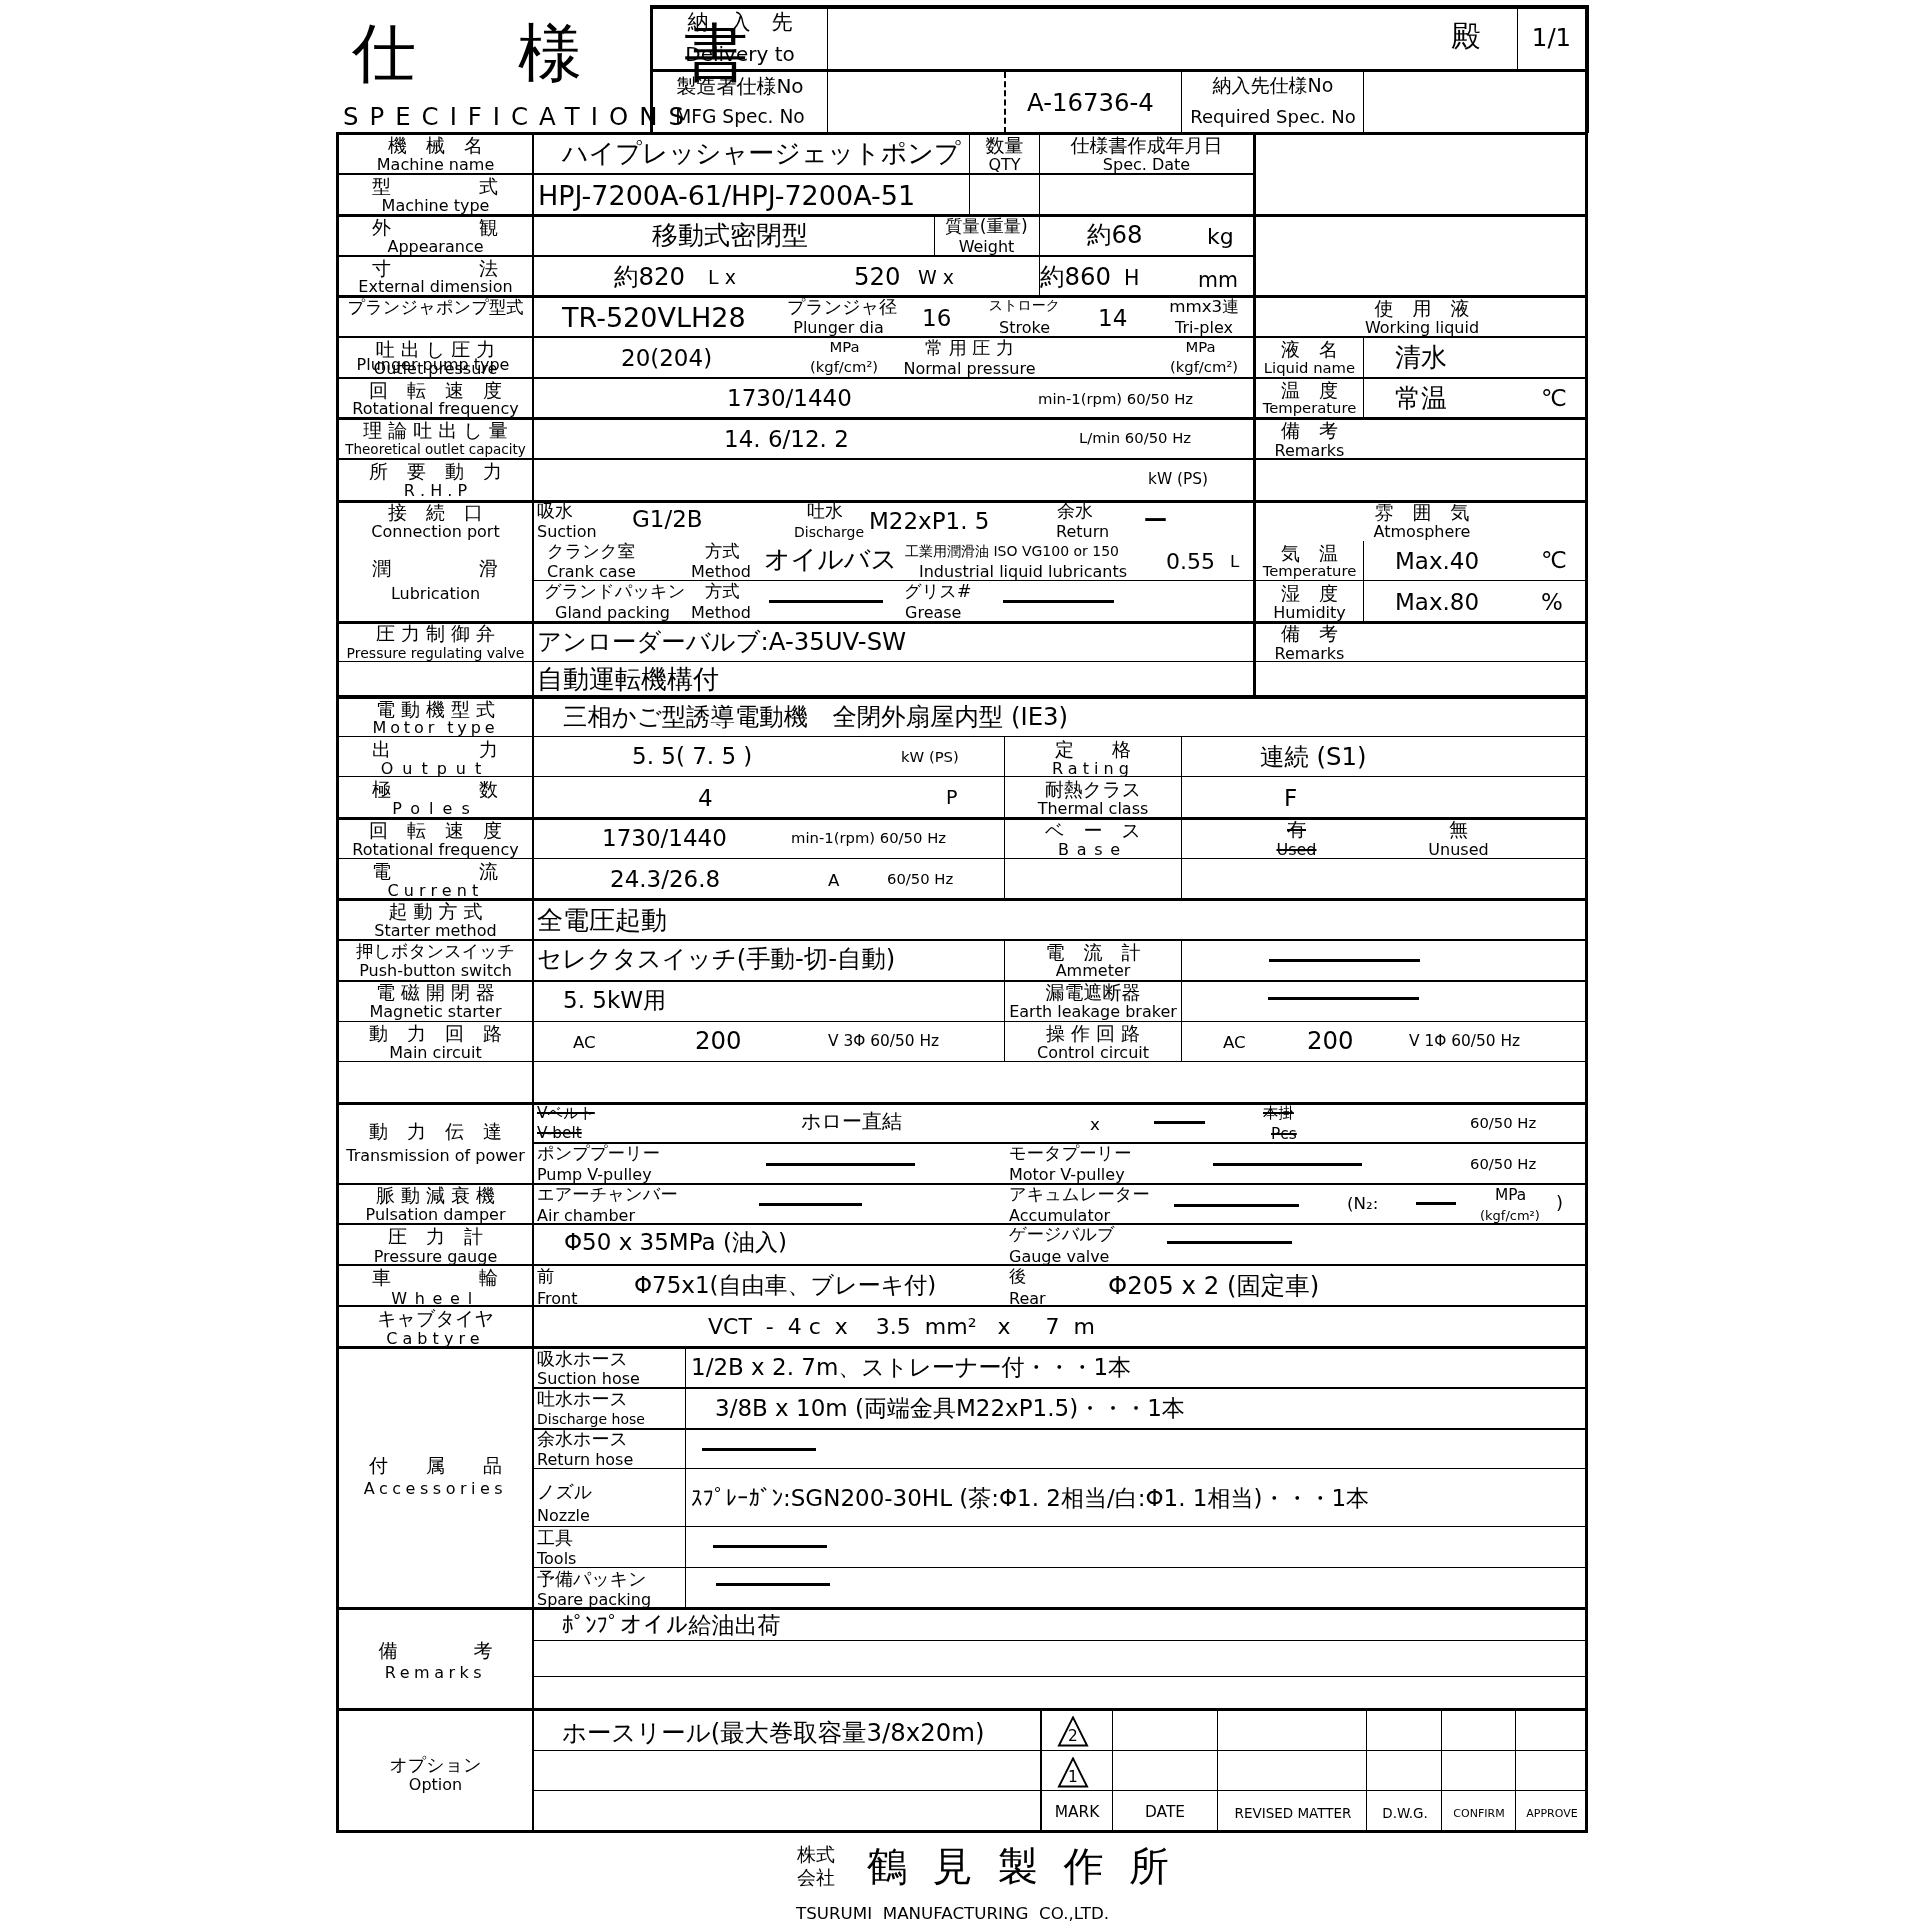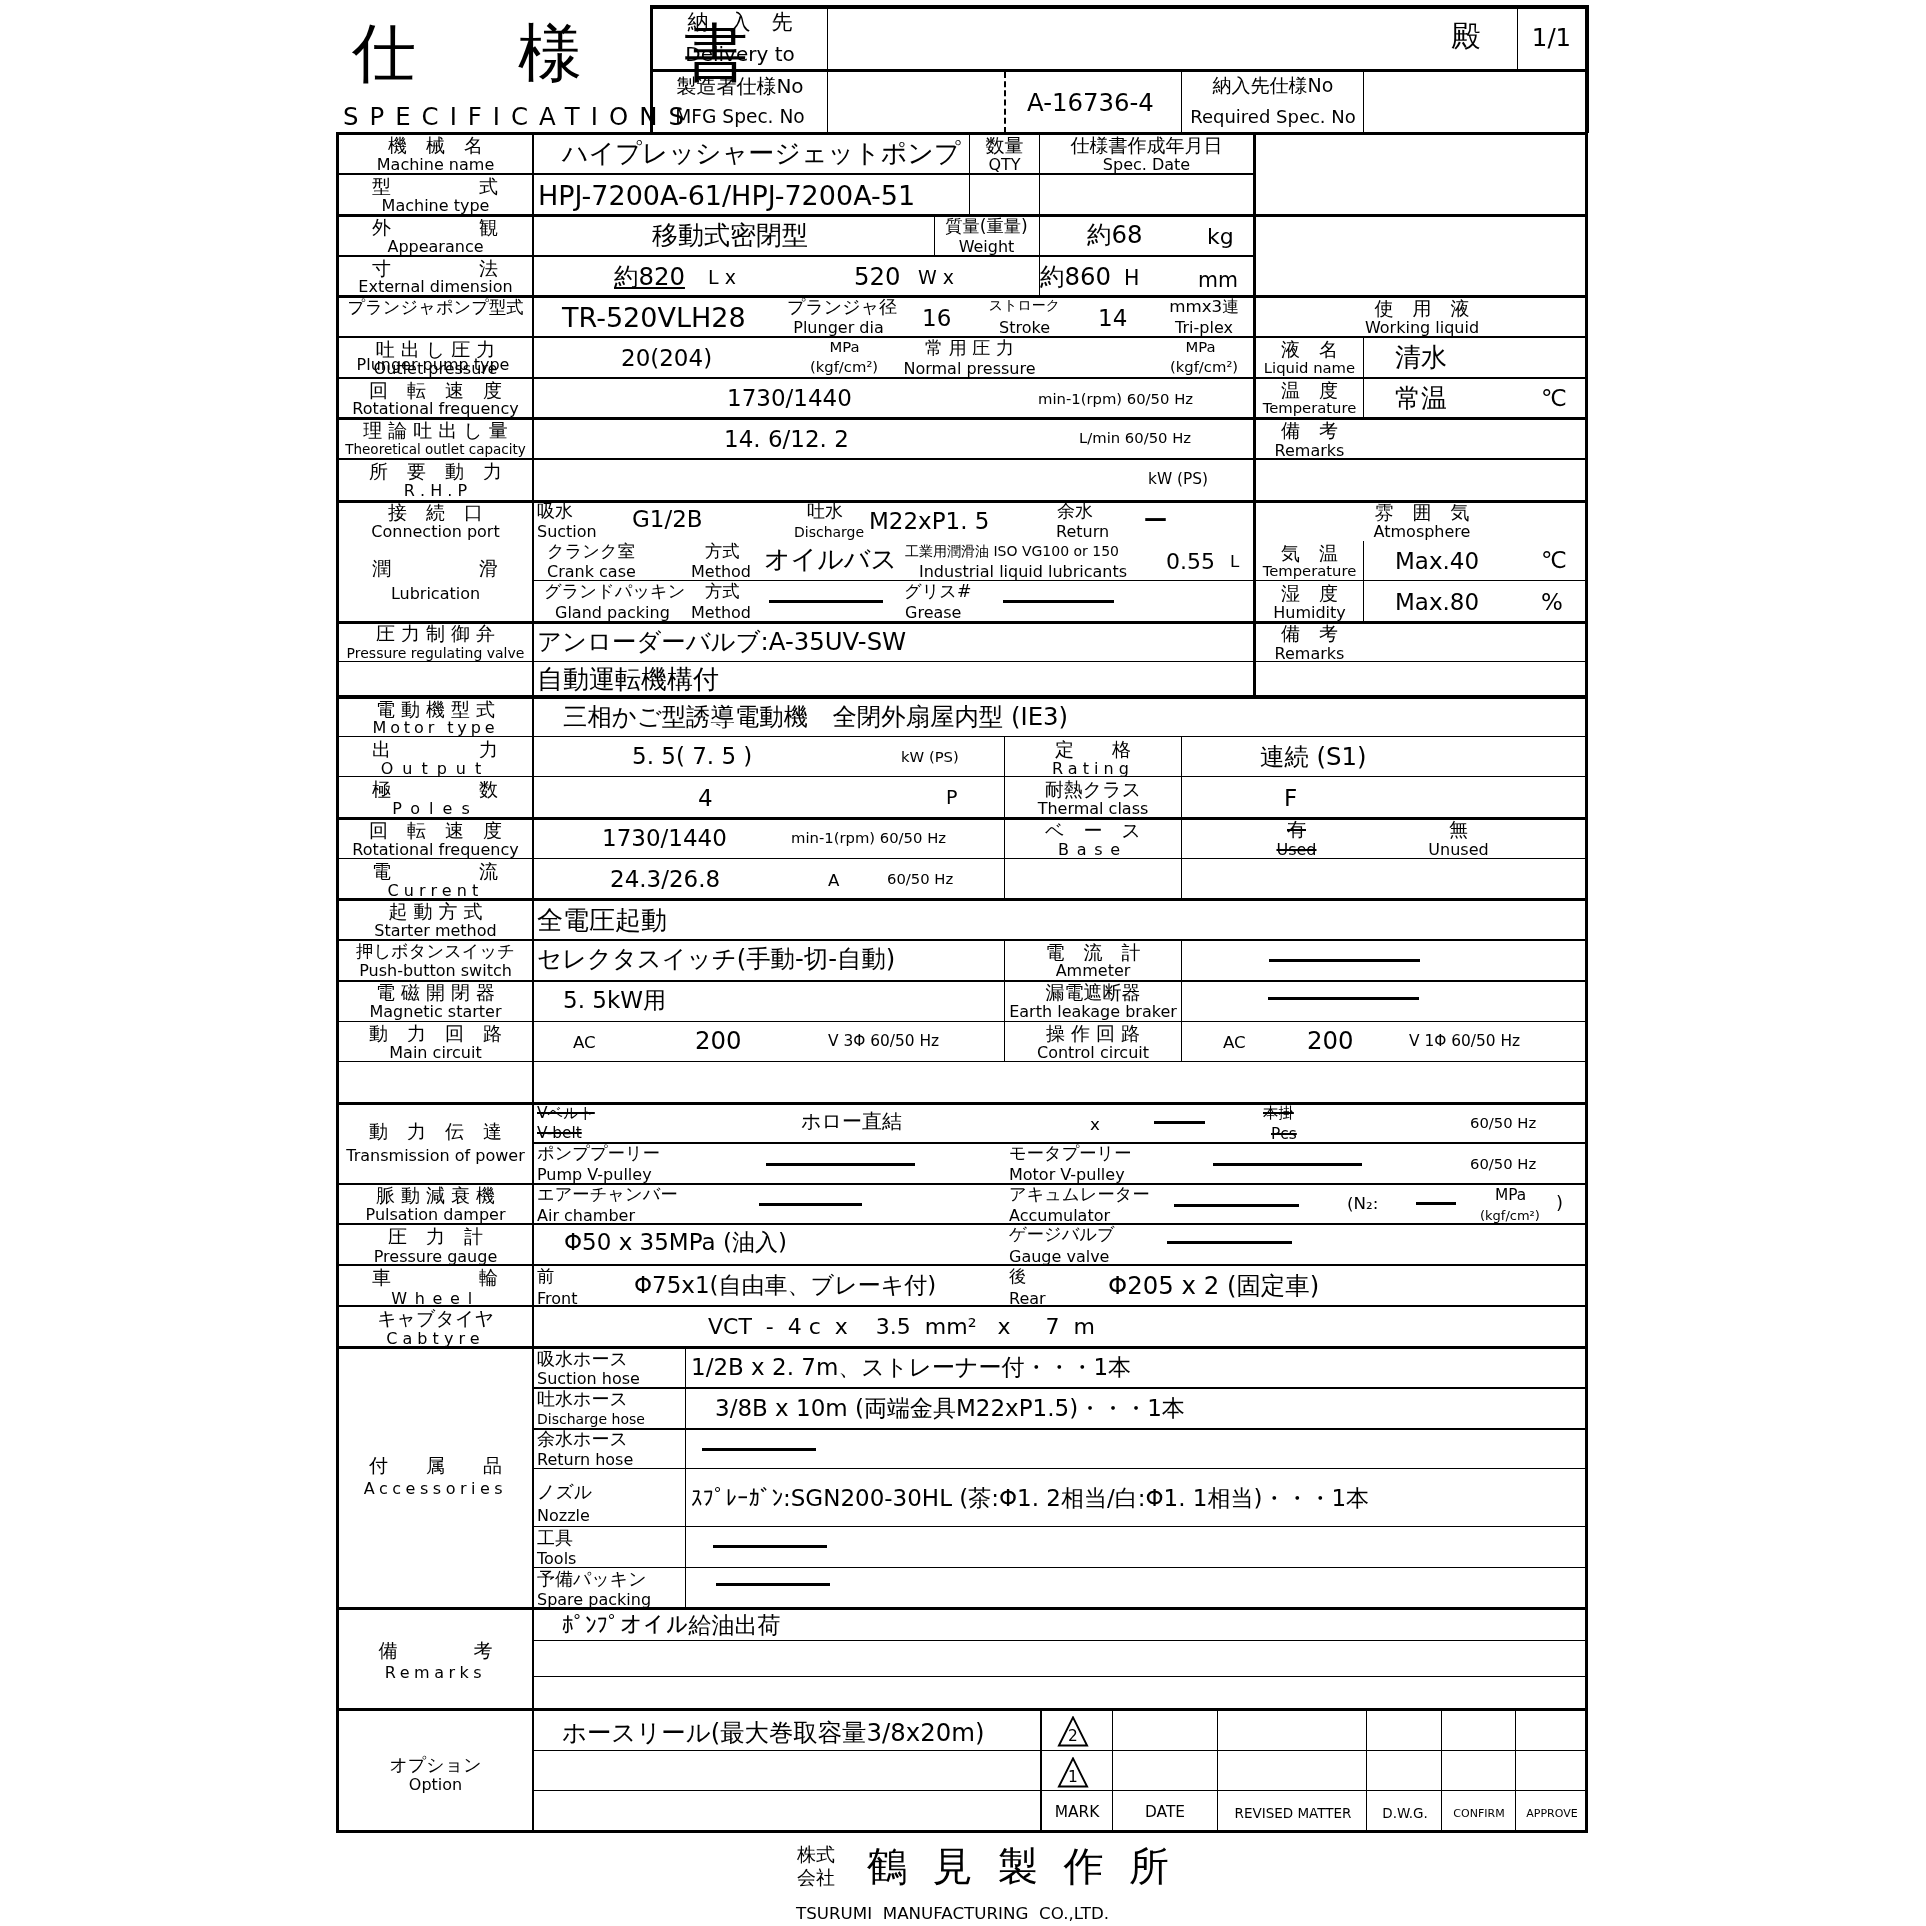--- a/index.html
+++ b/index.html
@@ -131,21 +131,21 @@
 <div class="lbl en" style="left:339px;top:239px;width:193px;">Appearance</div>
 <div class="t" style="left:652px;top:222px;font-size:26px;">移動式密閉型</div>
 <div class="lbl jp" style="left:935px;top:218px;width:103px;font-size:17.3px;">質量(重量)</div>
 <div class="lbl en" style="left:935px;top:239px;width:103px;">Weight</div>
 <div class="t" style="left:1087px;top:223px;font-size:24.4px;">約68</div>
 <div class="t" style="left:1207px;top:226px;font-size:22px;">kg</div>
 
 <div class="t jp" style="left:372px;top:259px;">寸</div>
 <div class="t jp" style="left:479px;top:259px;">法</div>
 <div class="lbl en" style="left:339px;top:279px;width:193px;">External  dimension</div>
-<div class="t" style="left:614px;top:265px;font-size:24.4px;text-decoration:underline;">約820</div>
+<div class="t" style="left:614px;top:265px;font-size:24.4px;">約820</div>
 <div class="t" style="left:708px;top:268px;font-size:19px;">L x</div>
 <div class="t" style="left:854px;top:265px;font-size:24.4px;">520</div>
 <div class="t" style="left:918px;top:268px;font-size:19px;">W x</div>
 <div class="t" style="left:1040px;top:265px;font-size:24.4px;">約860</div>
 <div class="t" style="left:1124px;top:268px;font-size:20.5px;">H</div>
 <div class="t" style="left:1198px;top:270px;font-size:20.5px;">mm</div>
 
 <div class="lbl jp" style="left:339px;top:299px;width:193px;font-size:17.3px;">プランジャポンプ型式</div>
 <div class="lbl en" style="left:339px;top:320px;width:188px;margin-top:37px;">Plunger  pump  type</div>
 <div class="t" style="left:562px;top:304px;font-size:27px;">TR-520VLH28</div>

